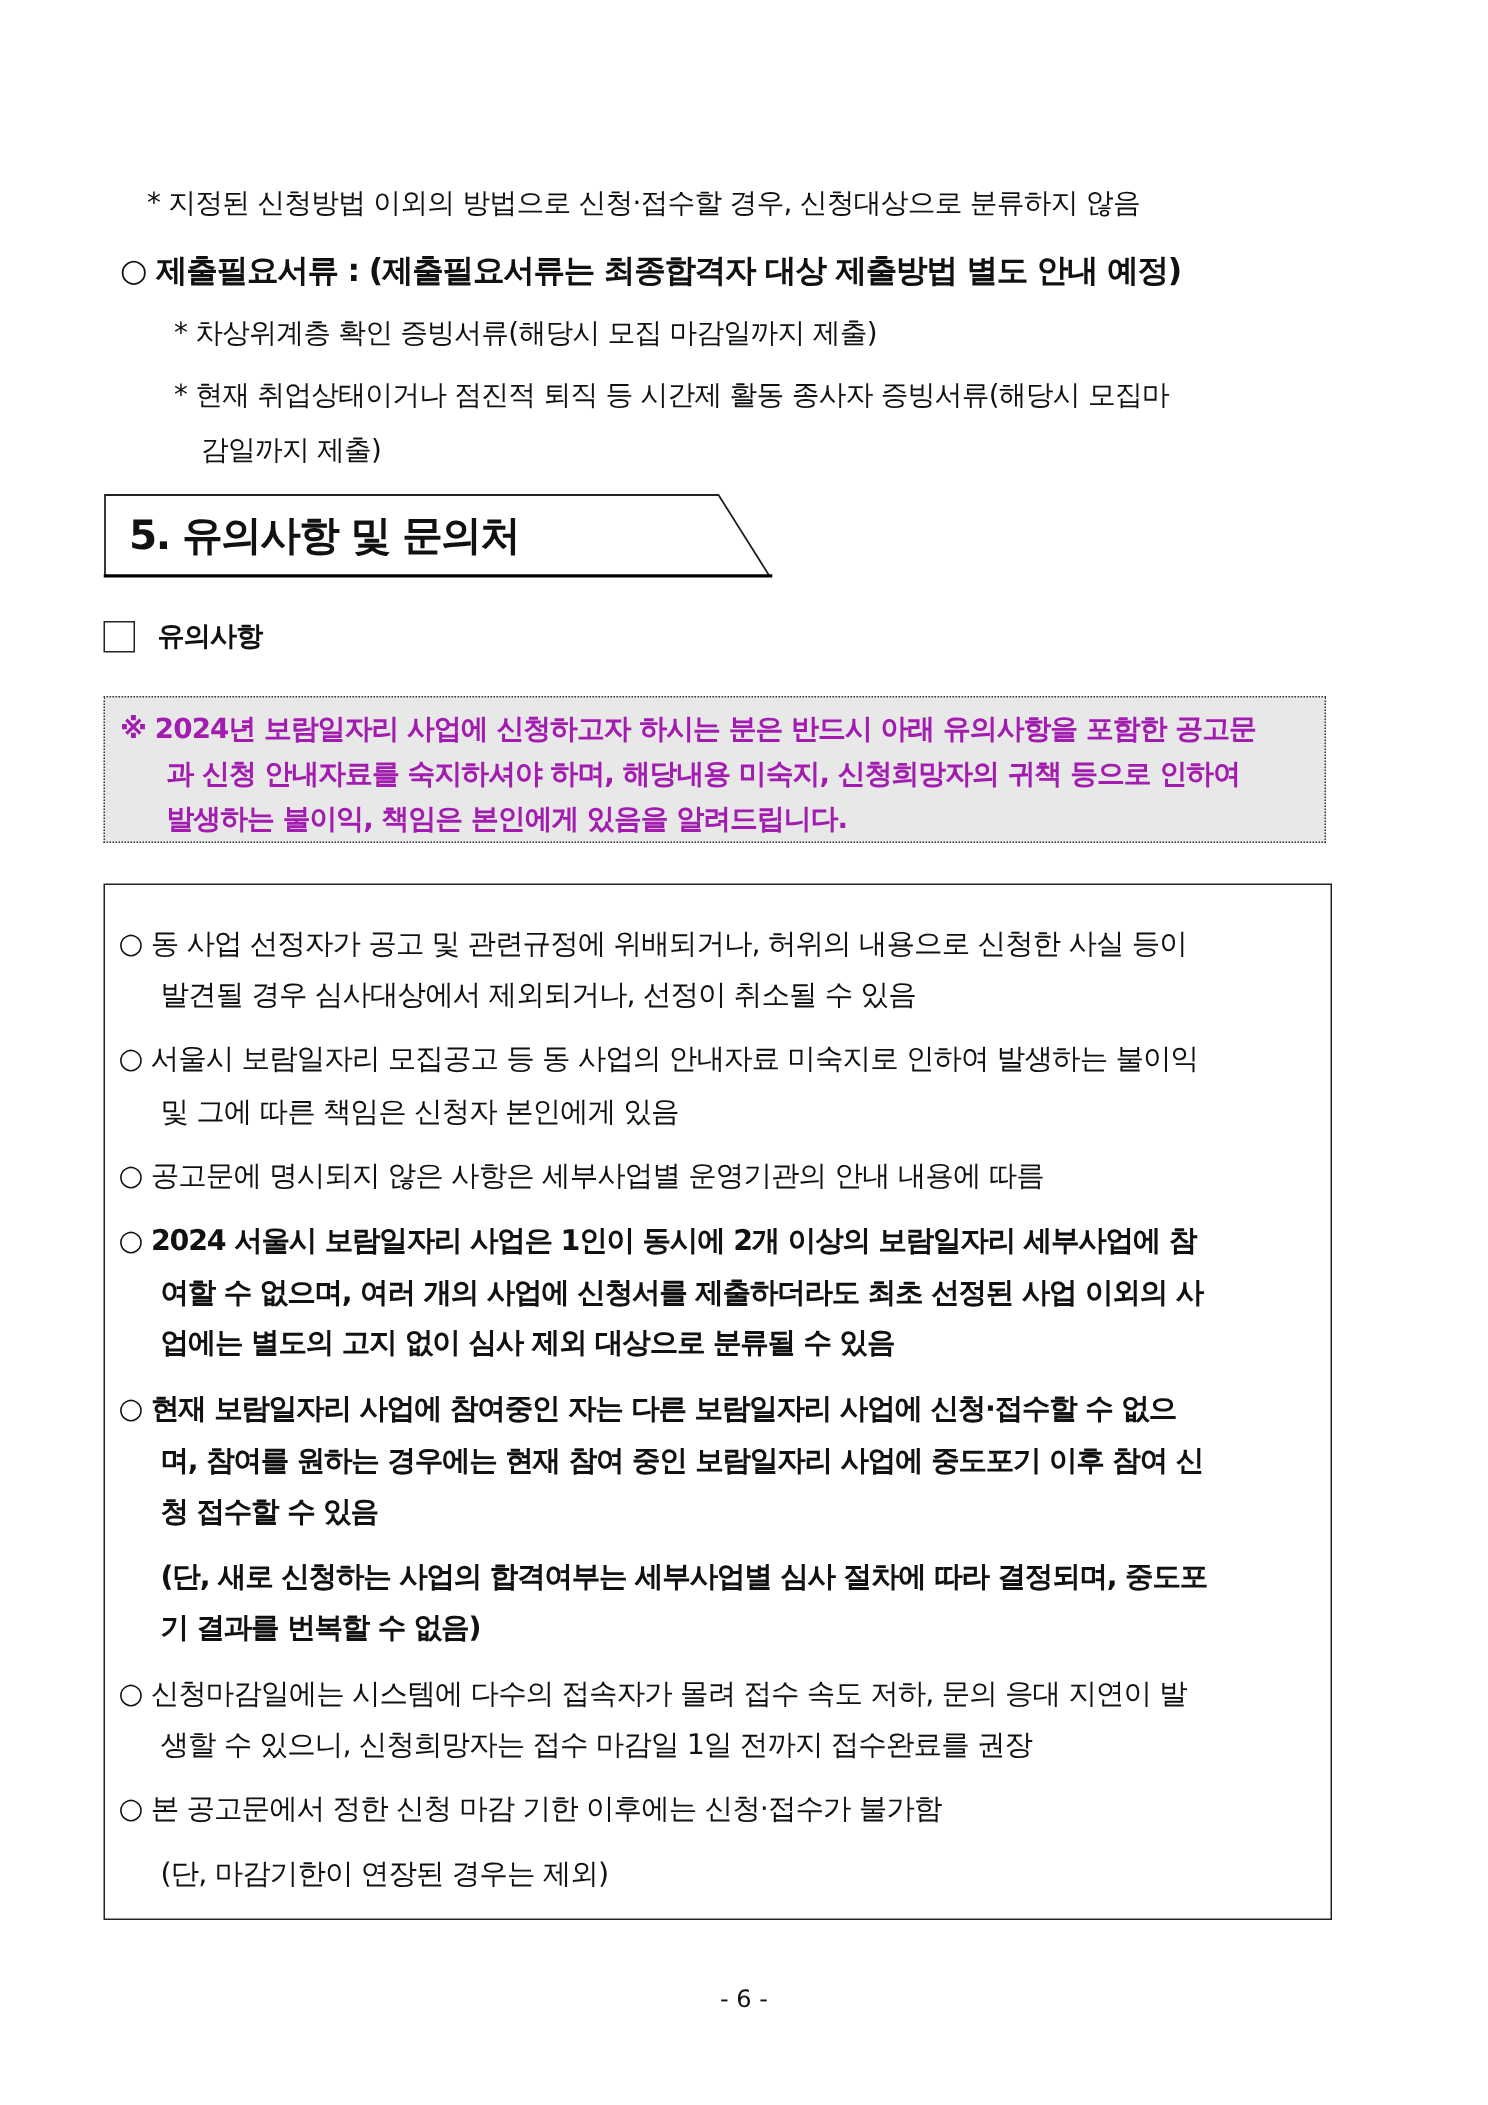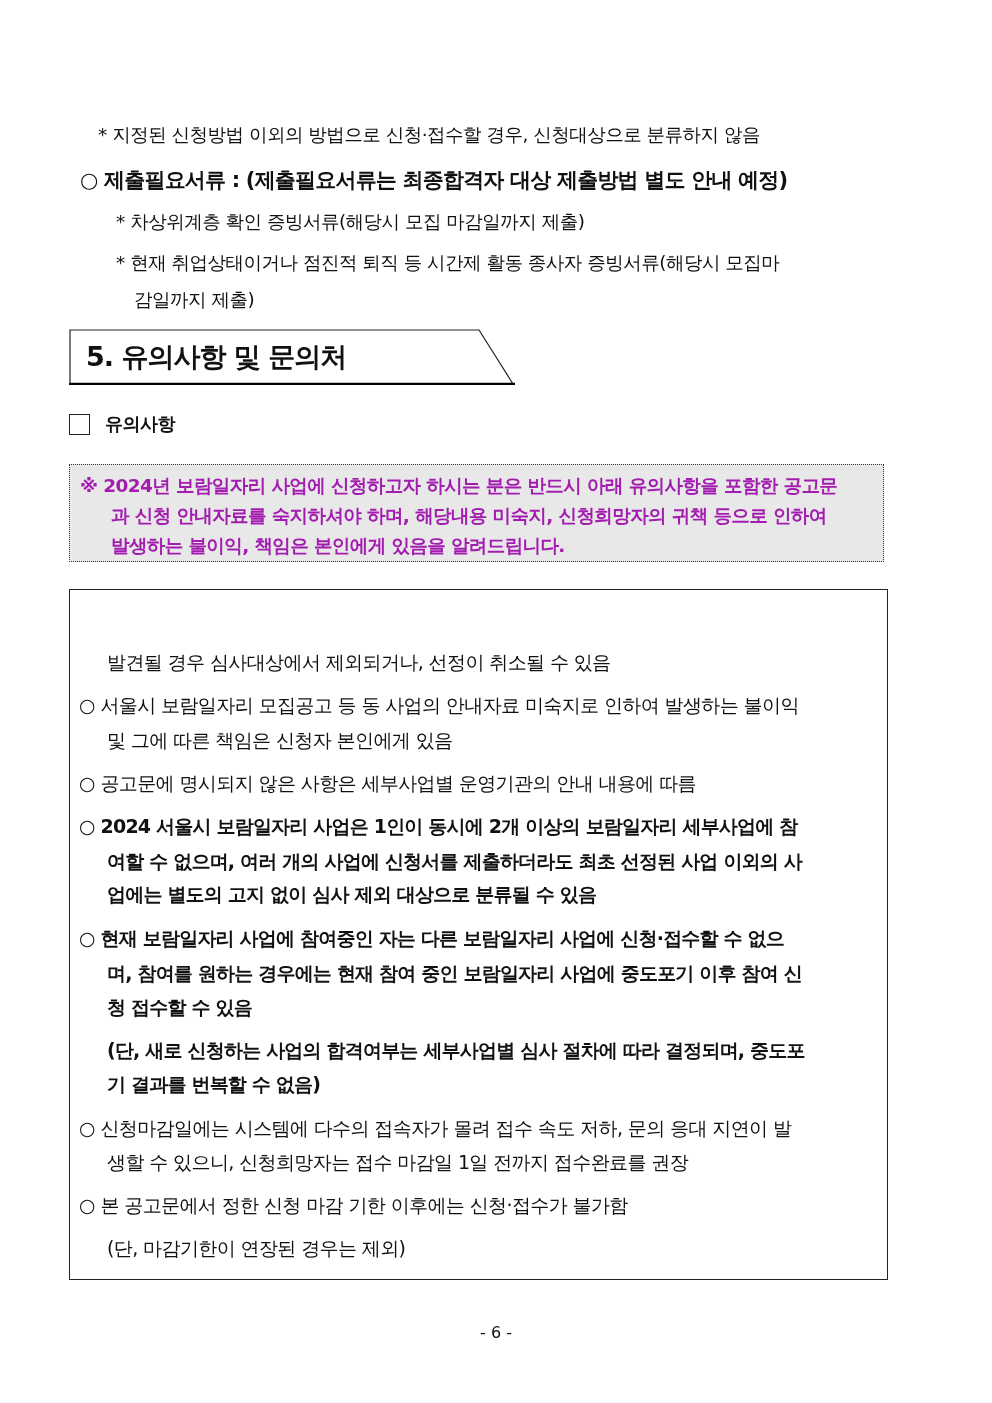--- a/index.html
+++ b/index.html
@@ -57,20 +57,21 @@
   <span class="chk-label">유의사항</span>
 </div>
 
 <div class="notice">
   <div class="nline" style="left:10px; top:8px;">※ 2024년 보람일자리 사업에 신청하고자 하시는 분은 반드시 아래 유의사항을 포함한 공고문</div>
   <div class="nline" style="left:41px; top:38px;">과 신청 안내자료를 숙지하셔야 하며, 해당내용 미숙지, 신청희망자의 귀책 등으로 인하여</div>
   <div class="nline" style="left:41px; top:68px;">발생하는 불이익, 책임은 본인에게 있음을 알려드립니다.</div>
 </div>
 
 <div class="mainbox">
+  <div class="bline" style="left:9px; top:26px;">○ 동 사업 선정자가 공고 및 관련규정에 위배되거나, 허위의 내용으로 신청한 사실 등이</div>
   <div class="bline" style="left:37px; top:60px;">발견될 경우 심사대상에서 제외되거나, 선정이 취소될 수 있음</div>
   <div class="bline" style="left:9px; top:103px;">○ 서울시 보람일자리 모집공고 등 동 사업의 안내자료 미숙지로 인하여 발생하는 불이익</div>
   <div class="bline" style="left:37px; top:138px;">및 그에 따른 책임은 신청자 본인에게 있음</div>
   <div class="bline" style="left:9px; top:181px;">○ 공고문에 명시되지 않은 사항은 세부사업별 운영기관의 안내 내용에 따름</div>
   <div class="bline b" style="left:9px; top:224px;">○ 2024 서울시 보람일자리 사업은 1인이 동시에 2개 이상의 보람일자리 세부사업에 참</div>
   <div class="bline b" style="left:37px; top:259px;">여할 수 없으며, 여러 개의 사업에 신청서를 제출하더라도 최초 선정된 사업 이외의 사</div>
   <div class="bline b" style="left:37px; top:292px;">업에는 별도의 고지 없이 심사 제외 대상으로 분류될 수 있음</div>
   <div class="bline b" style="left:9px; top:336px;">○ 현재 보람일자리 사업에 참여중인 자는 다른 보람일자리 사업에 신청·접수할 수 없으</div>
   <div class="bline b" style="left:37px; top:371px;">며, 참여를 원하는 경우에는 현재 참여 중인 보람일자리 사업에 중도포기 이후 참여 신</div>
   <div class="bline b" style="left:37px; top:405px;">청 접수할 수 있음</div>

